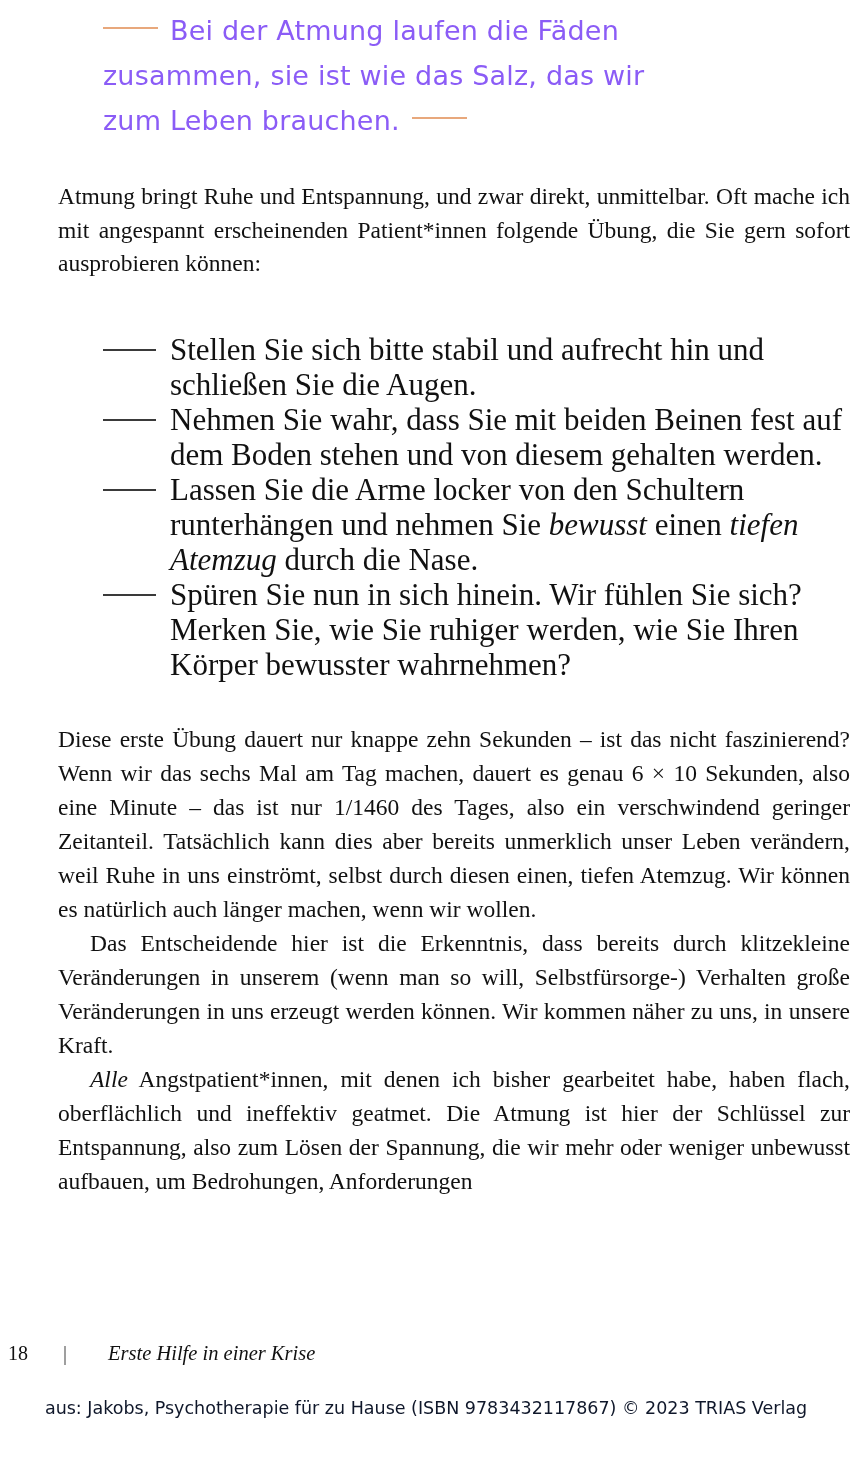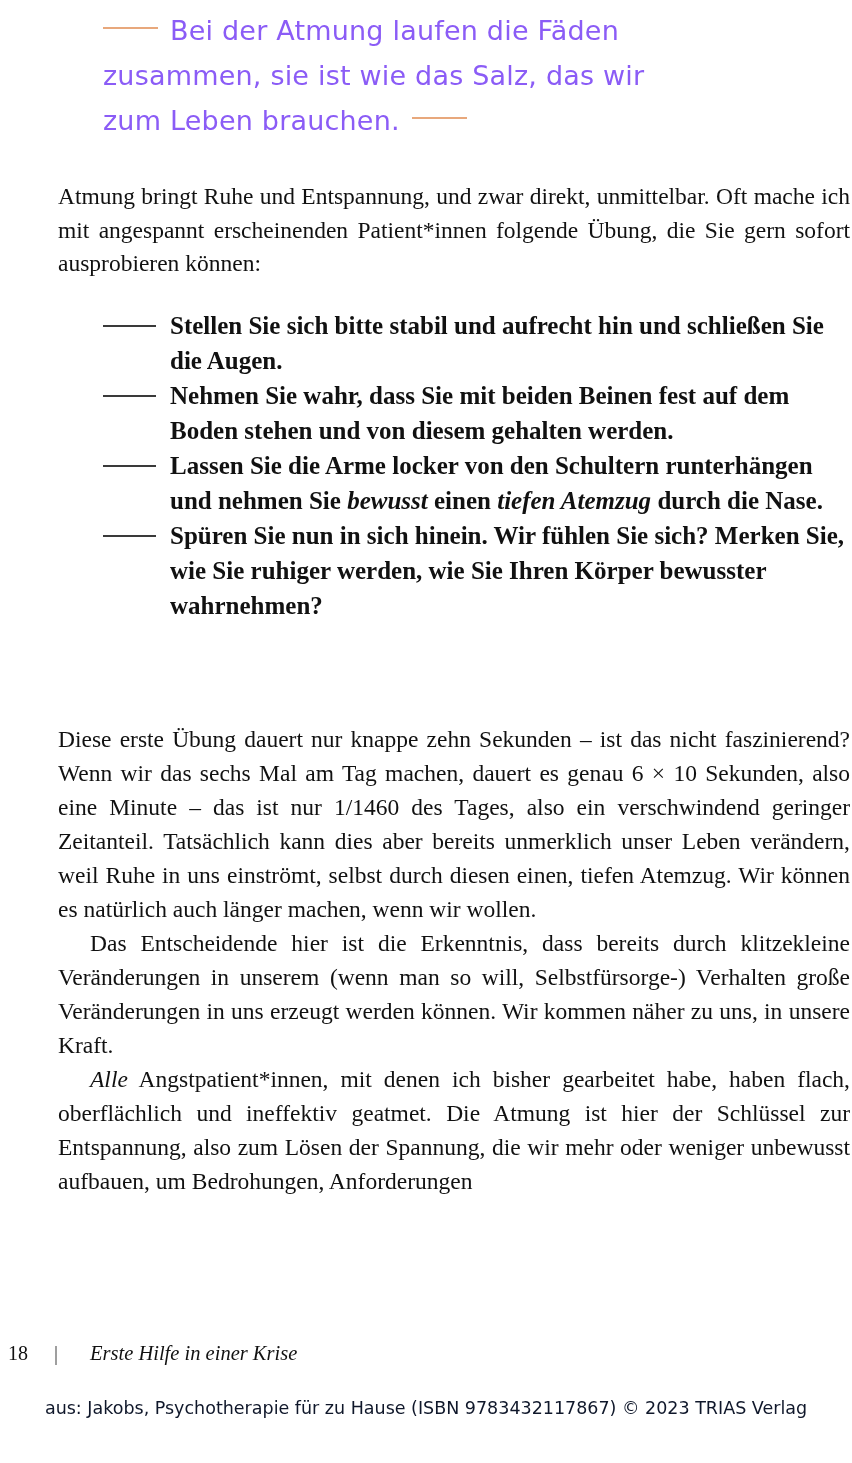--- a/index.html
+++ b/index.html
@@ -70,26 +70,25 @@
     width: 792px;
   }
   .p-intro p {
     margin: 0;
   }
 
   
   .dash-list {
     position: absolute;
     left: 103px;
-    top: 308px;
+    top: 332px;
     width: 748px;
-    font-size: 25px;
+    font-size: 31px;
     line-height: 35px;
     color: #111111;
-    font-weight: bold;
   }
   .dash-item {
     display: flex;
     align-items: flex-start;
     margin-bottom: 0px;
   }
   .dash-item .rule {
     flex: 0 0 auto;
     width: 53px;
     height: 2px;
@@ -126,21 +125,21 @@
   
   .folio {
     position: absolute;
     left: 8px;
     top: 1342px;
     width: 600px;
     font-size: 20px;
     color: #111111;
     display: flex;
     align-items: flex-end;
-    gap: 0;
+    gap: 9px;
   }
   .folio .num {
     display: inline-block;
     width: 46px;
   }
   .folio .sep {
     display: inline-block;
     width: 36px;
     color: #444;
   }

